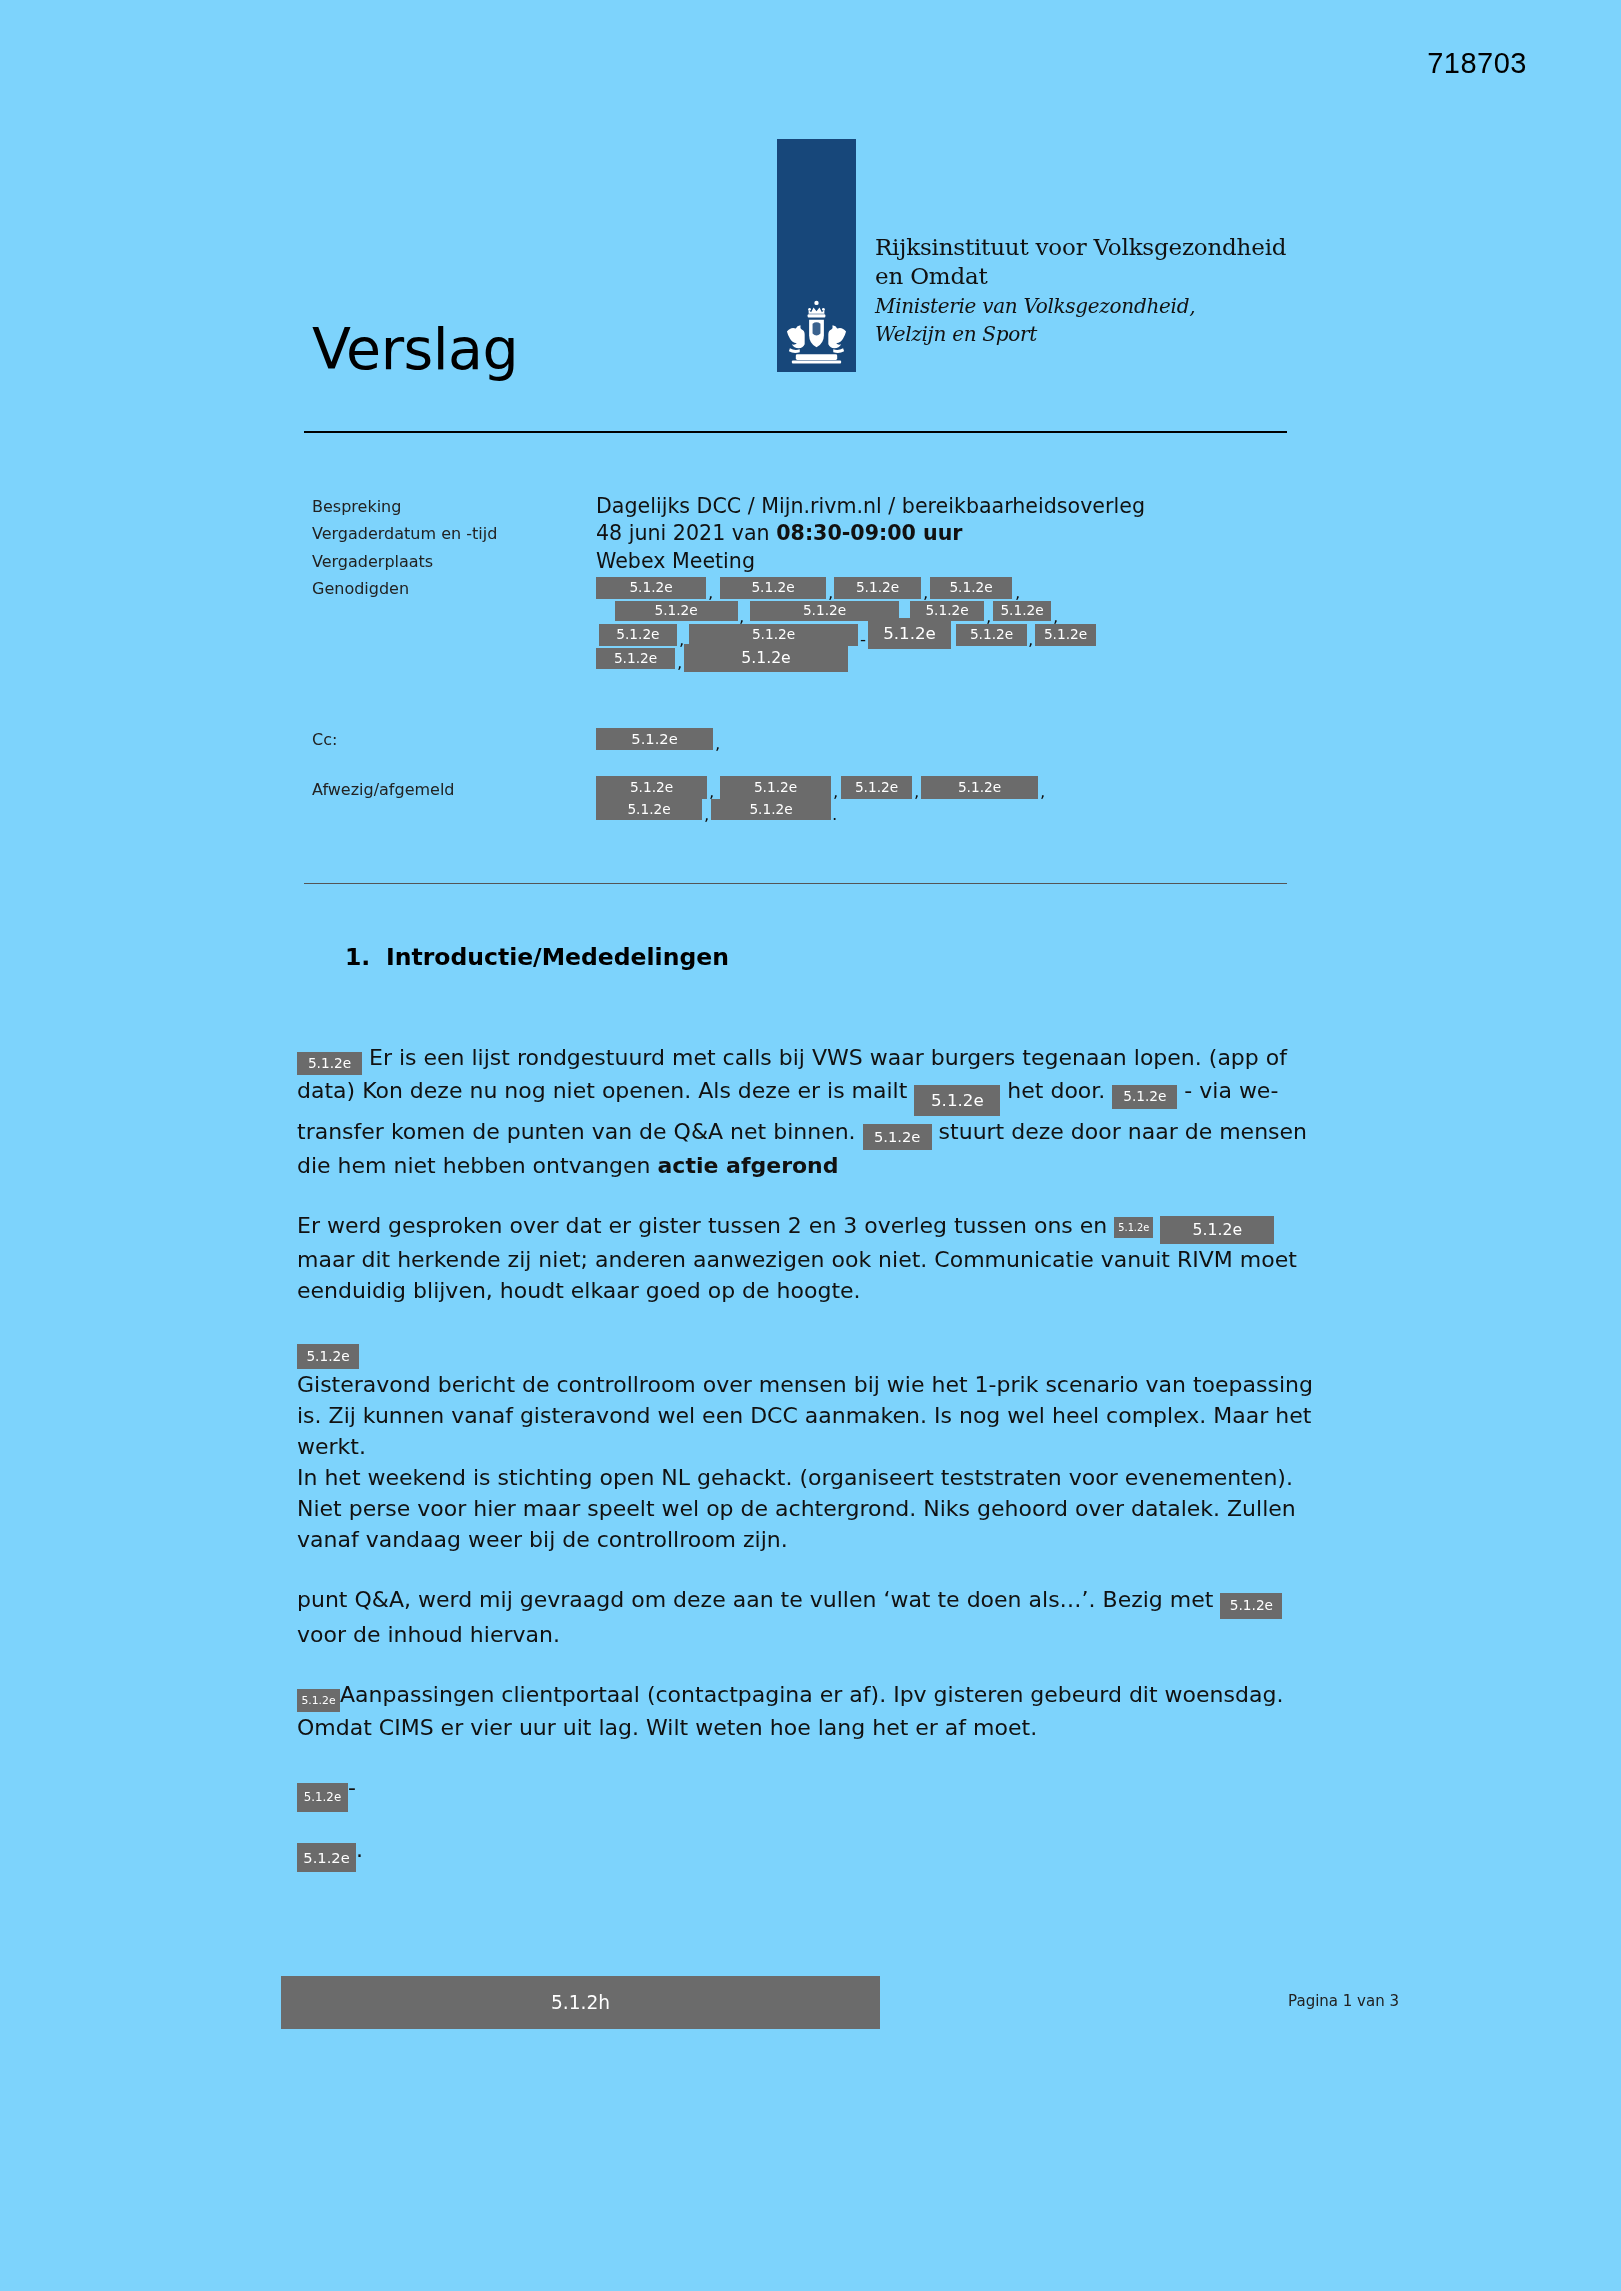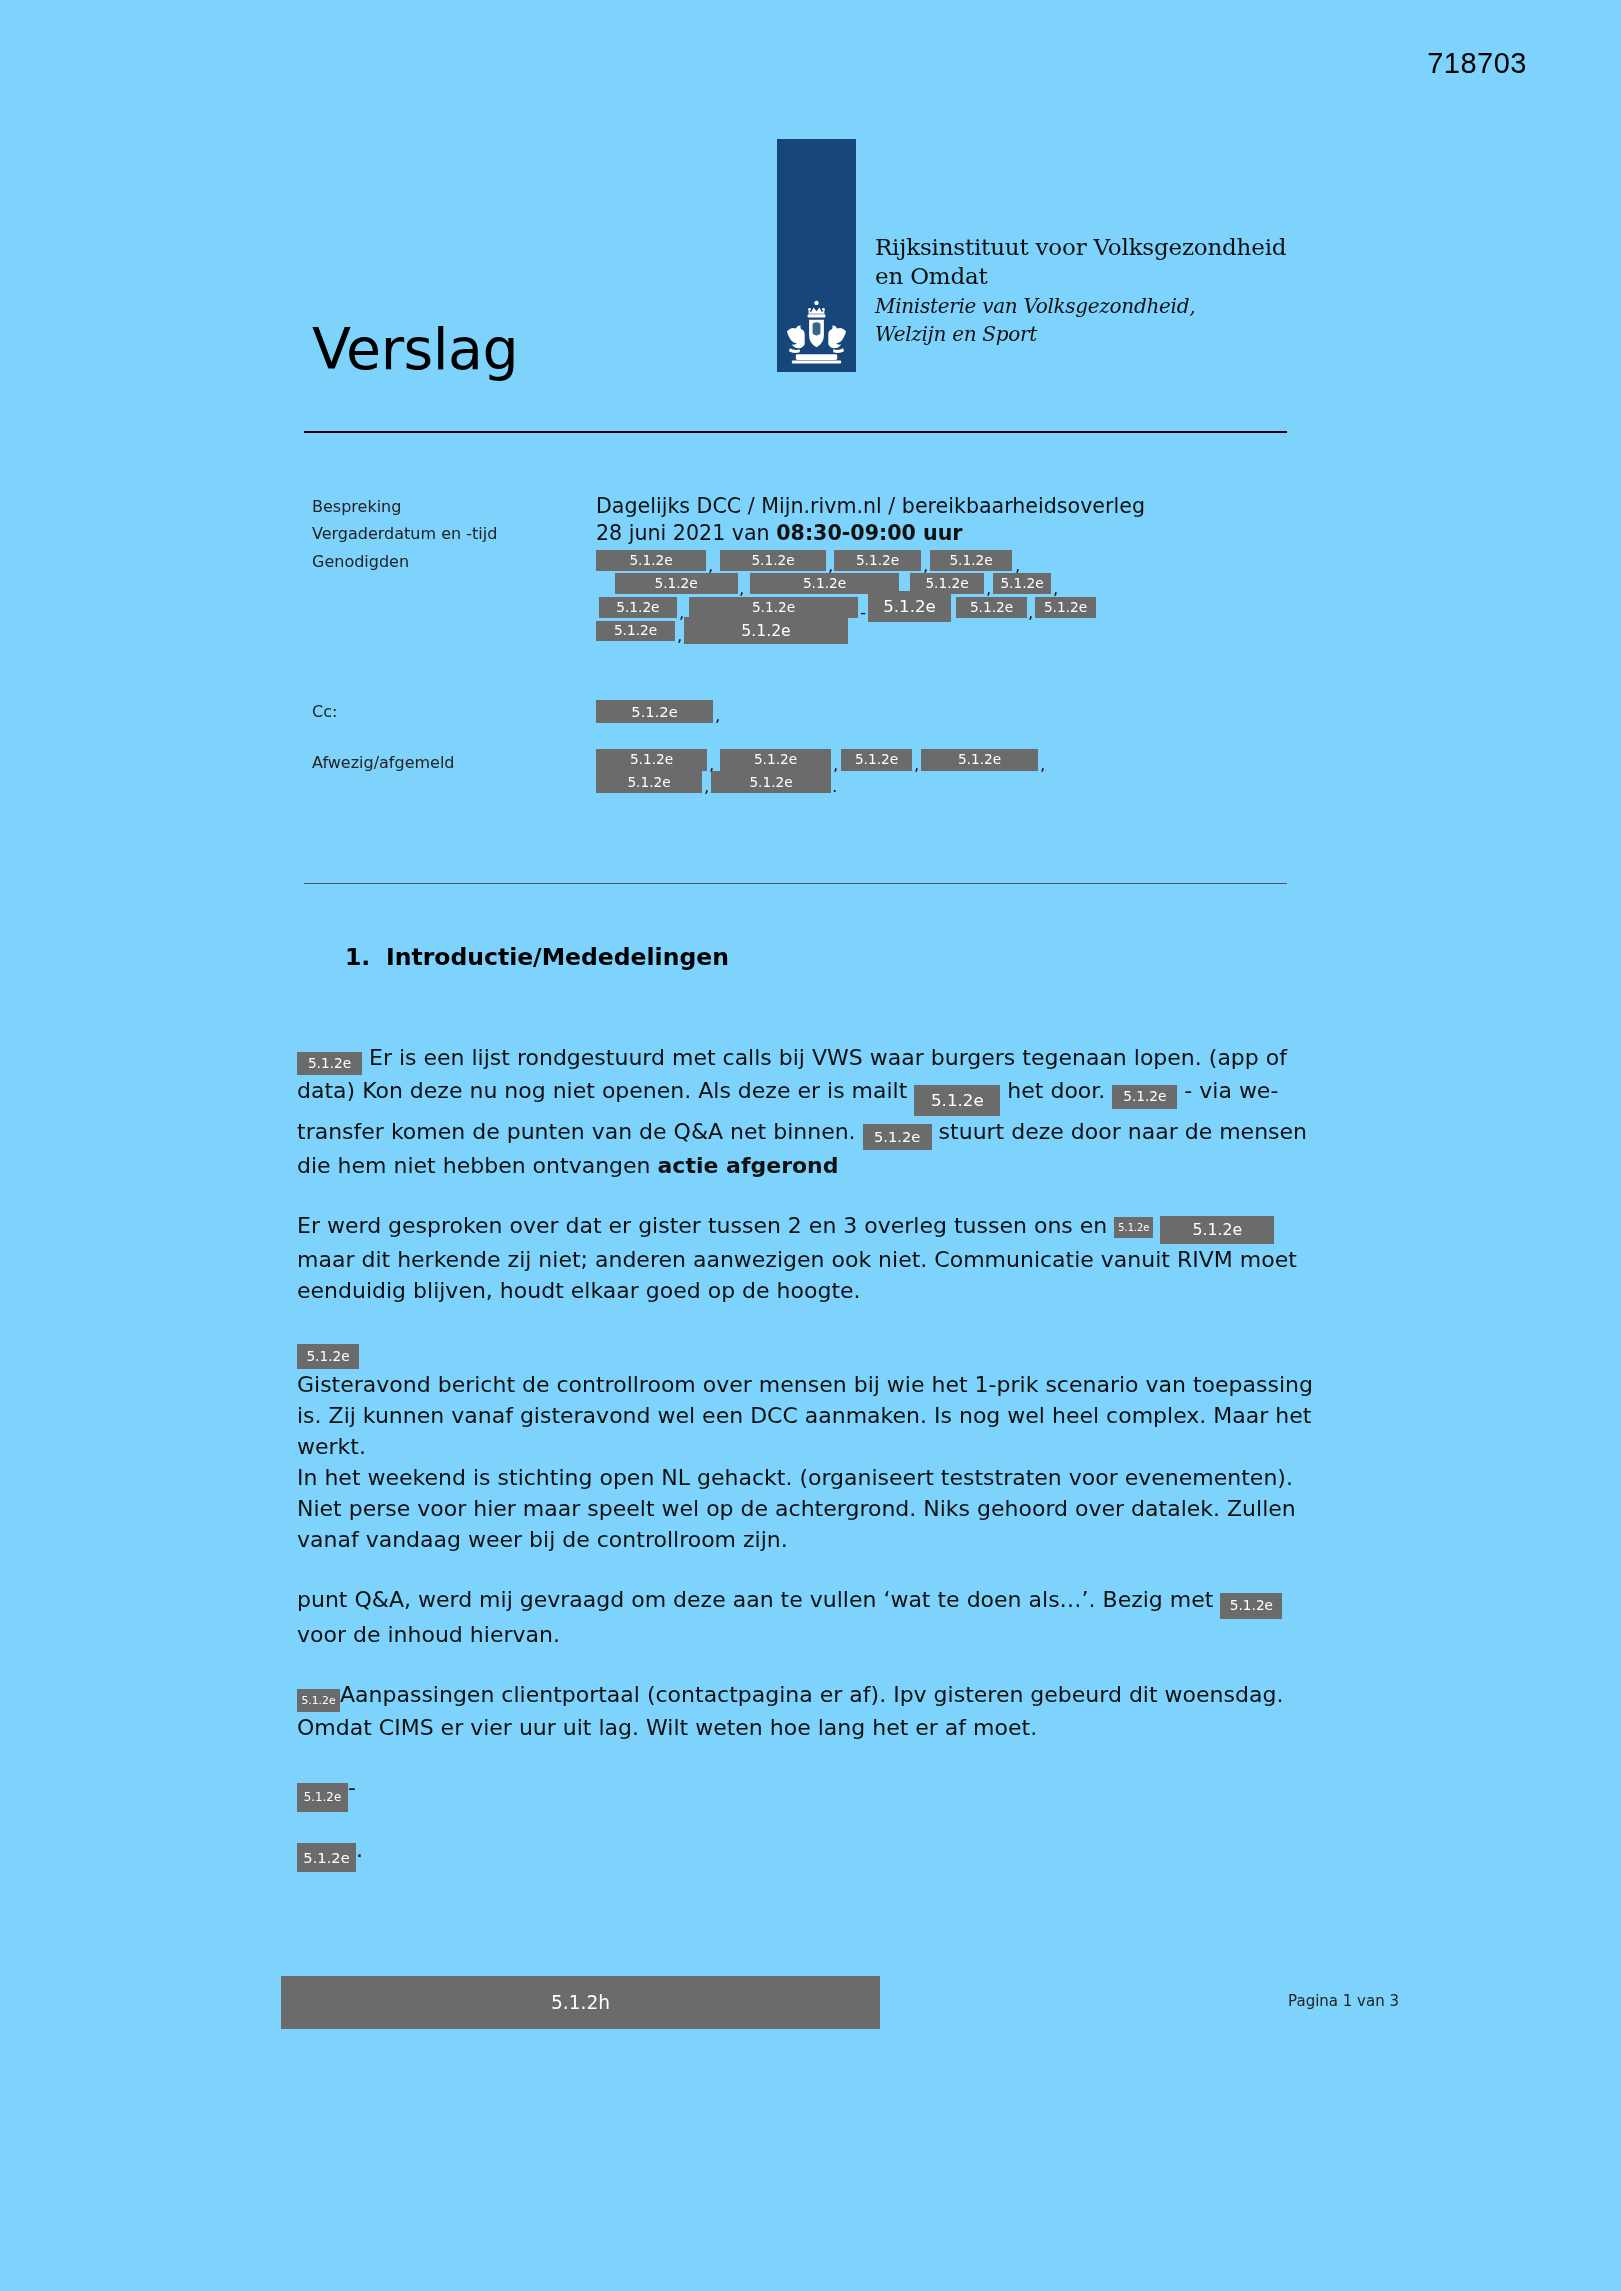--- a/index.html
+++ b/index.html
@@ -267,23 +267,27 @@
 
   <div class="meta">
 
     <div class="meta-row">
       <div class="meta-label">Bespreking</div>
       <div class="meta-value">Dagelijks DCC / Mijn.rivm.nl / bereikbaarheidsoverleg</div>
     </div>
 
     <div class="meta-row">
       <div class="meta-label">Vergaderdatum en -tijd</div>
-      <div class="meta-value"><span>28 juni 2021 van </span><b>08:30-09:00 uur</b></div>
-    </div>
-
+      <div class="meta-value"><span>48 juni 2021 van </span><b>08:30-09:00 uur</b></div>
+    </div>
+
+    <div class="meta-row">
+      <div class="meta-label">Vergaderplaats</div>
+      <div class="meta-value">Webex Meeting</div>
+    </div>
 
     <div class="meta-row">
       <div class="meta-label">Genodigden</div>
       <div class="meta-value" style="position:relative;height:127px;">
         <div class="chips-area">
 
           <div class="abschip" style="left:0px;top:2px;width:110px;height:21.6px;font-size:13.7px;">5.1.2e</div>
           <div class="abscomma" style="left:112px;top:3.9px;font-size:16.7px;">,</div>
           <div class="abschip" style="left:124px;top:2px;width:106px;height:21.6px;font-size:13.7px;">5.1.2e</div>
           <div class="abscomma" style="left:232px;top:3.9px;font-size:16.7px;">,</div>

